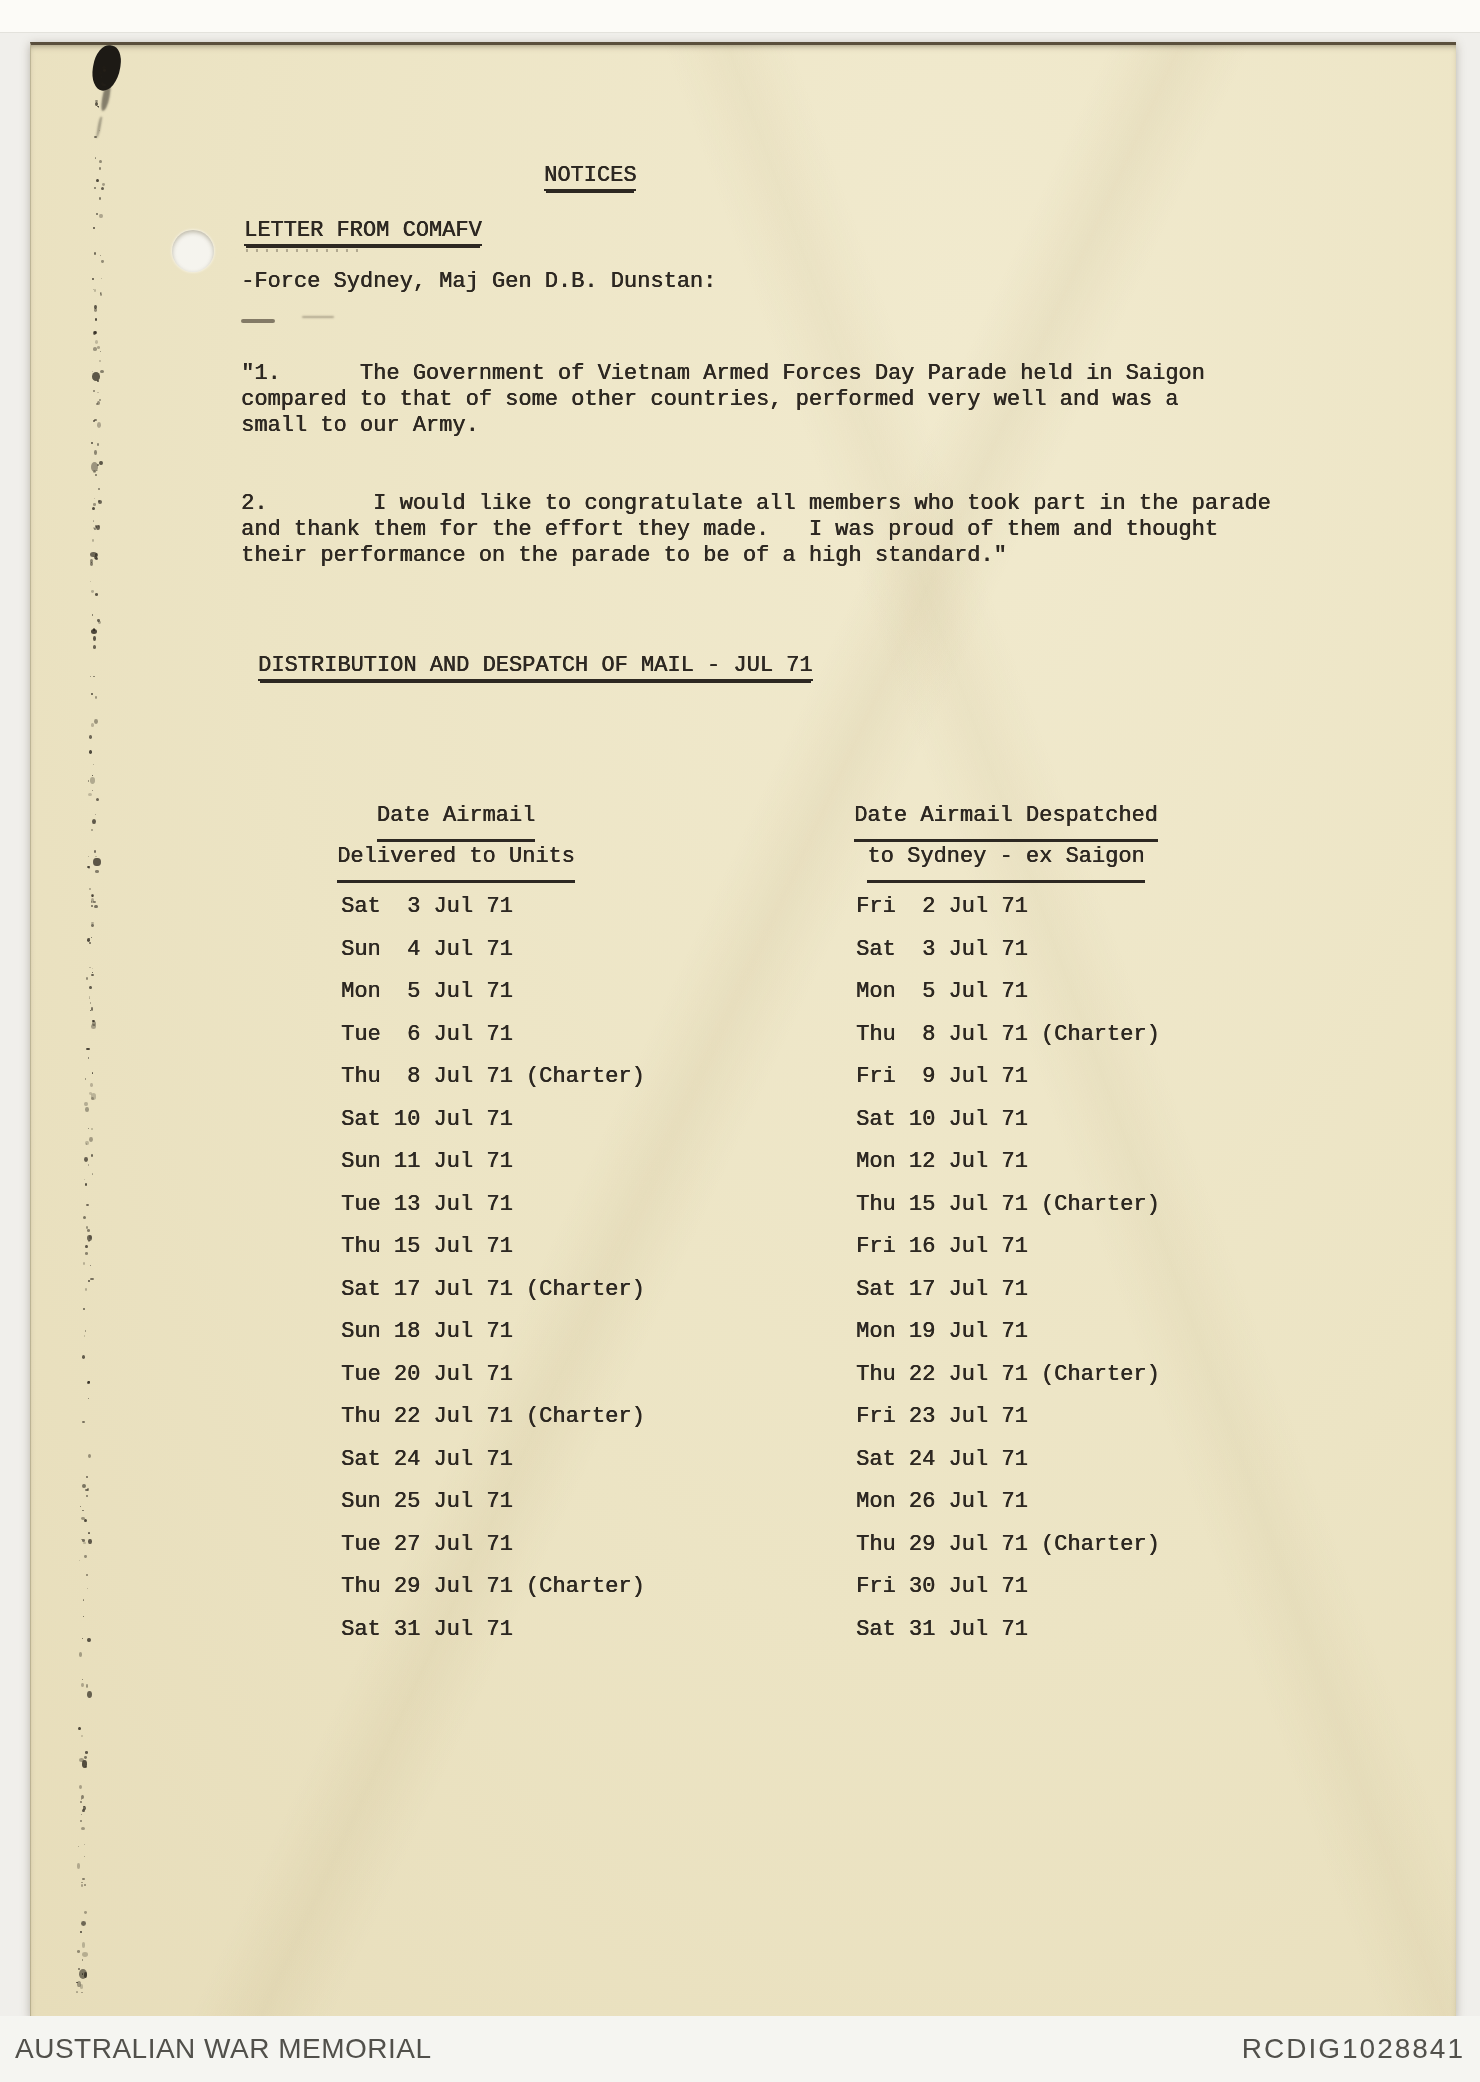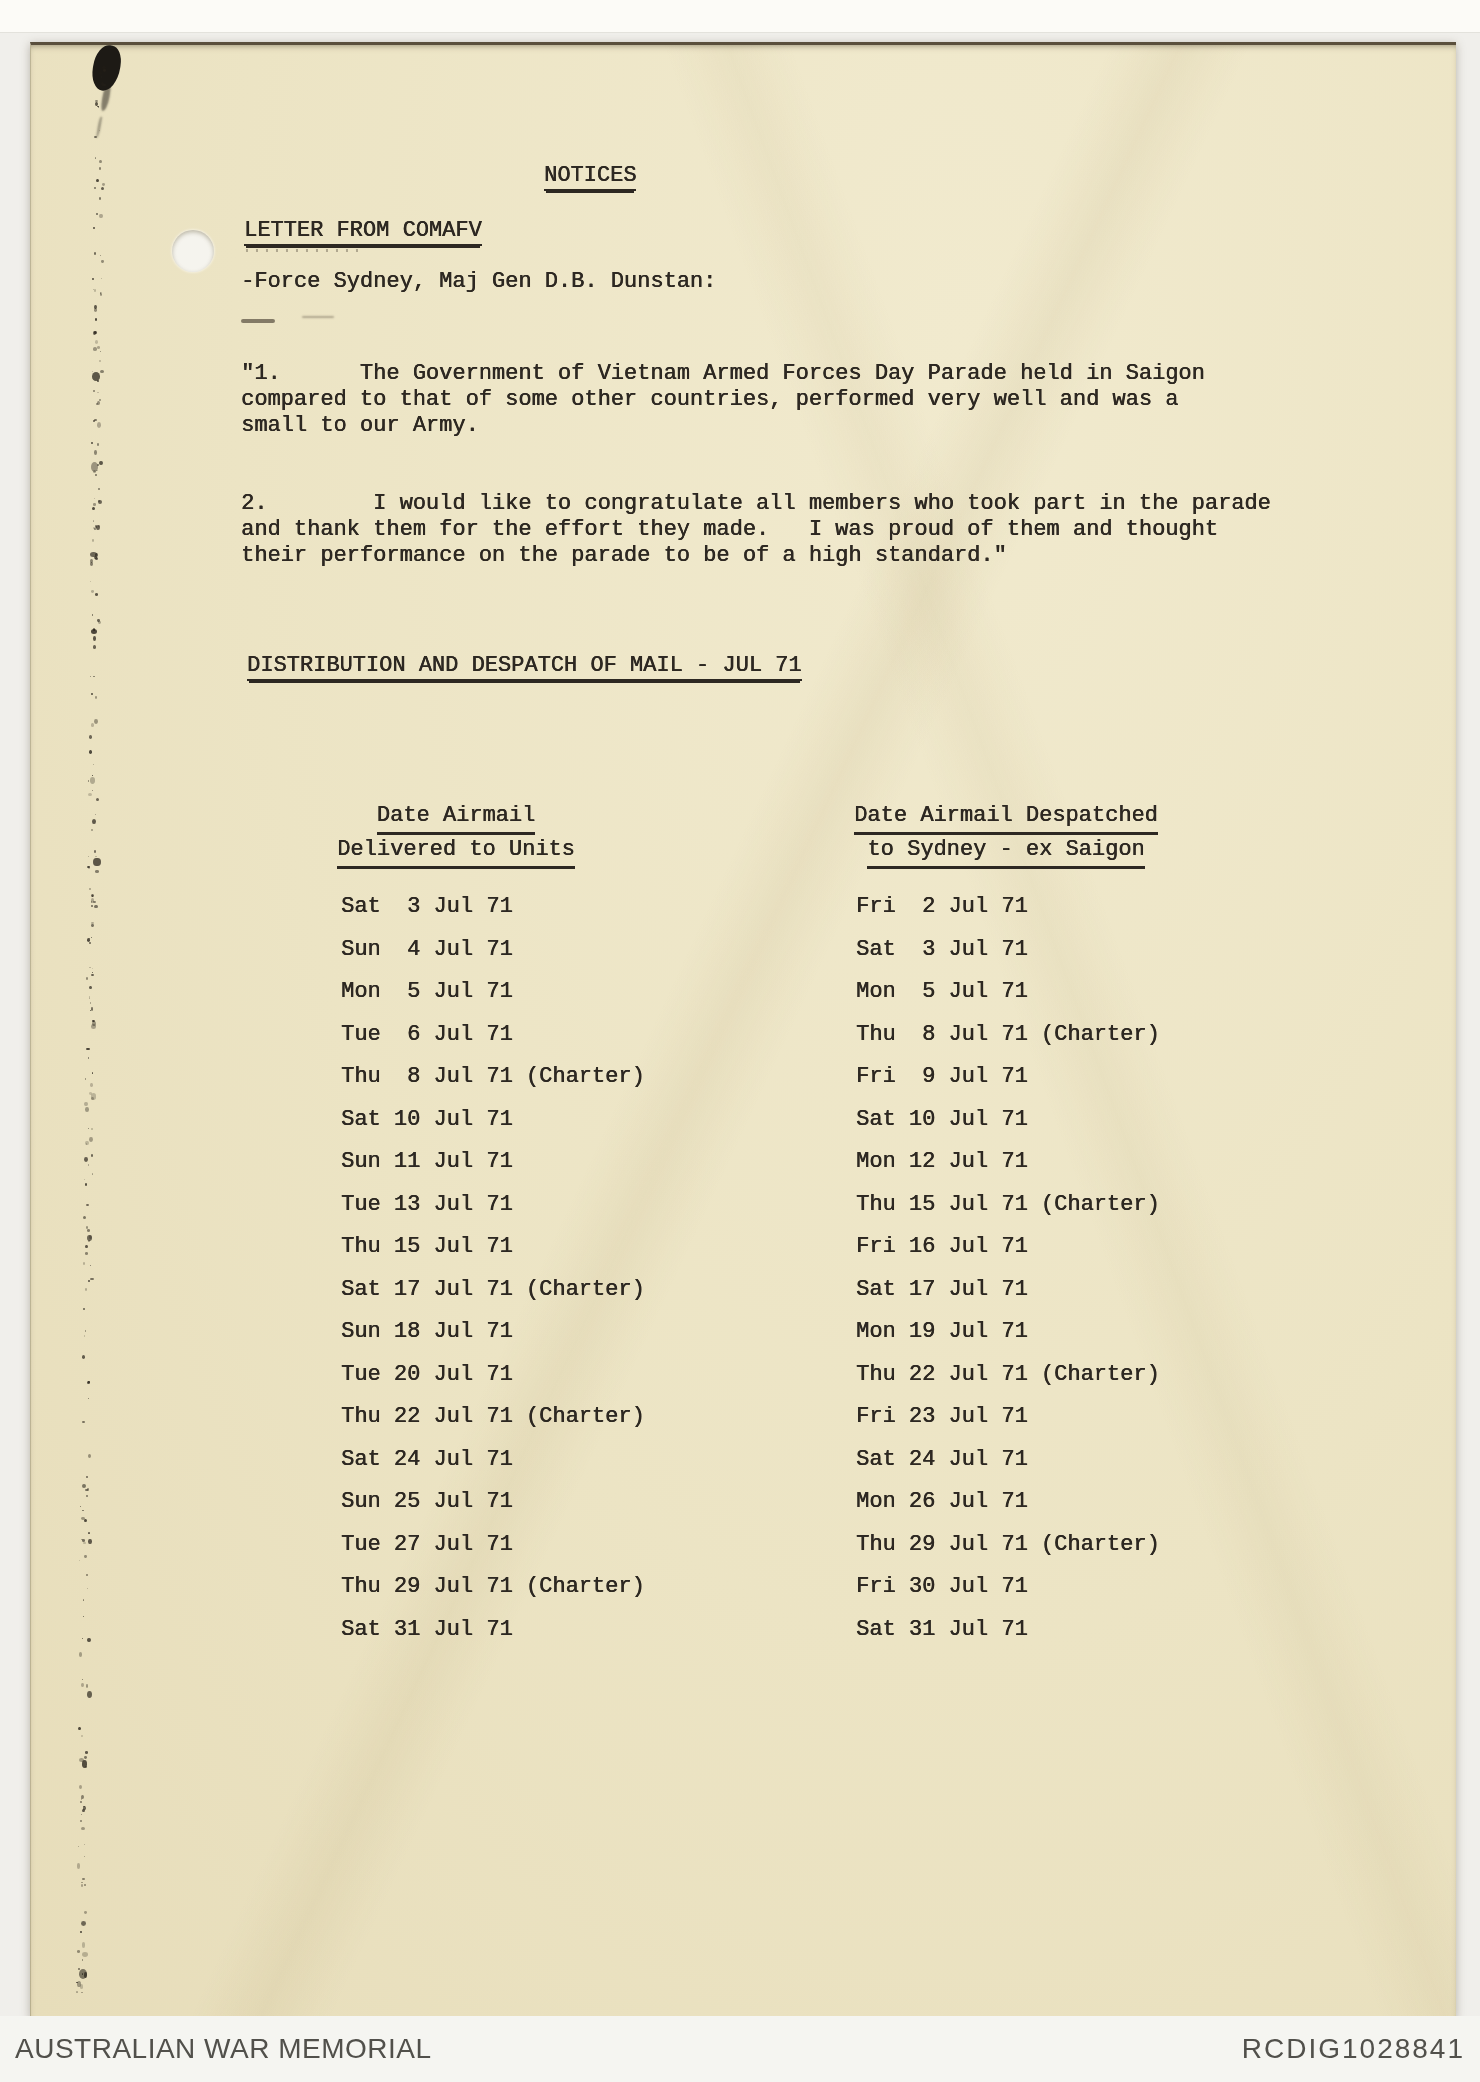--- a/index.html
+++ b/index.html
@@ -26,21 +26,21 @@
     border-left:1px solid rgba(150,140,110,0.55);
     box-shadow:0 2px 9px rgba(80,70,50,0.35), inset 0 4px 7px -4px rgba(60,50,30,0.55);
     color:#2d2822;
     font-family:"Liberation Mono","DejaVu Sans Mono",monospace;
     font-size:22px;
   }
   .typ{ text-shadow:0.45px 0 currentColor, 0 0.25px rgba(45,40,33,0.55); }
   .tline{display:block;white-space:pre;line-height:26px;}
   .abs{position:absolute;}
   .u2{display:inline-block;border-bottom:2px solid currentColor;box-shadow:0 4px 0 -2px currentColor;padding-bottom:1px;}
-  .u1{display:inline-block;border-bottom:3px solid currentColor;padding-bottom:1px;}
+  .u1{display:inline-block;border-bottom:3px solid currentColor;padding-bottom:8px;}
   .hdr-line{display:block;line-height:30px;white-space:pre;text-align:center;}
   .mail-rows{position:absolute;left:0;top:844px;width:100%;}
   .mail-row{position:relative;height:42.5px;}
   .cell{position:absolute;top:5px;white-space:pre;line-height:26px;}
   .cell-left{left:310px;}
   .cell-right{left:825px;}
   
   .hole-punch{
     position:absolute;left:141px;top:185px;width:42px;height:42px;border-radius:50%;
     background:#f5f4ee;
@@ -364,21 +364,21 @@
       <span class="tline">compared to that of some other countries, performed very well and was a</span>
       <span class="tline">small to our Army.</span>
     </div>
 
     <div class="abs" style="left:210px;top:446px;">
       <span class="tline">2.        I would like to congratulate all members who took part in the parade</span>
       <span class="tline">and thank them for the effort they made.   I was proud of them and thought</span>
       <span class="tline">their performance on the parade to be of a high standard."</span>
     </div>
 
-    <div class="abs" style="left:216px;top:608px;">
+    <div class="abs" style="left:227px;top:608px;">
       <span class="u2">DISTRIBUTION AND DESPATCH OF MAIL - JUL 71</span>
     </div>
 
 
     <div class="abs" style="left:305px;top:756px;width:240px;">
       <span class="hdr-line"><span class="u1">Date Airmail</span></span>
       <span class="hdr-line"><span class="u1">Delivered to Units</span></span>
     </div>
     <div class="abs" style="left:820px;top:756px;width:310px;">
       <span class="hdr-line"><span class="u1">Date Airmail Despatched</span></span>

